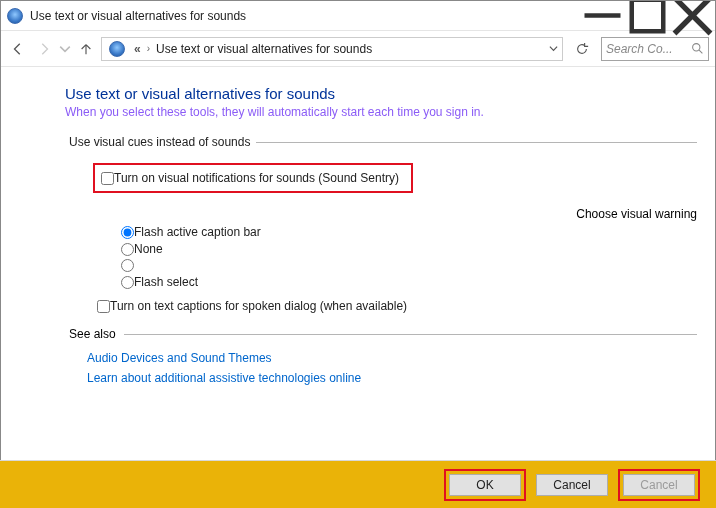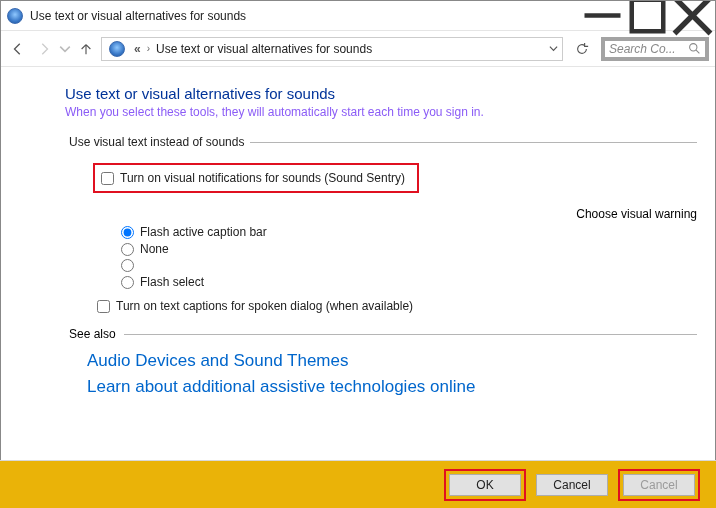--- a/index.html
+++ b/index.html
@@ -77,21 +77,21 @@
 .bc-angles { color:#555; font-weight: bold; letter-spacing: -2px; margin-right: 2px;}
 .bc-right { margin-left:auto; display:flex; align-items:center; gap:6px; color:#555;}
 .refresh-btn {
   width: 22px; height: 22px;
   display: flex; align-items: center; justify-content: center;
   color: #555;
   margin: 0 4px;
 }
 .searchbox {
   width: 108px; height: 24px;
-  border: 4px solid #a3a3a3;
+  border: 1px solid #a3a3a3;
   display: flex; align-items: center;
   padding: 0 4px;
   color: #888; font-style: italic;
   gap: 3px;
   font-size: 12px;
 }
 .searchbox .stext { flex:1; overflow:hidden; text-overflow: ellipsis; white-space: nowrap;}
 .content {
   padding: 18px 18px 0 64px;
 }
@@ -118,21 +118,20 @@
   margin-left: 4px;
 }
 .fieldset-legend::after {
   content: "";
   flex: 1;
   height: 1px;
   background: #b5b5b5;
 }
 .cb-row, .rb-row {
   display: flex; align-items: center;
-  gap: 6px;
   font-size: 12px;
   color: #222;
   margin: 4px 0;
 }
 input[type=checkbox], input[type=radio] {
   width: 13px; height: 13px;
   margin: 0;
 }
 .highlighted {
   border: 2.5px solid #e01020;
@@ -140,21 +139,21 @@
   display: inline-flex;
 }
 .sound-sentry-wrap { margin-left: 28px; margin-bottom: 10px; }
 .sub-label { margin-left: 34px; margin-bottom: 4px; margin-top: 6px; text-align: right;}
 .radio-group { margin-left: 56px; }
 .rb-row { margin: 3px 0;}
 .text-captions { margin-left: 32px; margin-top: 10px; }
 
 .seealso-label { margin-left: 4px; display:flex; align-items:center; gap:8px; margin-bottom:10px;}
 .seealso-label::after{ content:""; flex:1; height:1px; background:#b5b5b5;}
-.link { color: #0066cc; font-size: 17px; margin-left: 22px; display:block; margin-bottom: 6px; cursor: default;}
+.link { color: #0066cc; font-size: 12px; margin-left: 22px; display:block; margin-bottom: 6px; cursor: default;}
 
 .footer {
   position: absolute;
   bottom: 0; left: 0; right: 0;
   height: 48px;
   border-top: 1px solid #d8d8d8;
   background: #eab308;
   display: flex;
   align-items: center;
   justify-content: flex-end;
@@ -246,21 +245,21 @@
         <line x1="10" y1="10" x2="14" y2="14" stroke="#888" stroke-width="1.3"></line>
       </svg>
   </div>
 </div>
 
 <div class="content">
   <div class="page-title">Use text or visual alternatives for sounds</div>
   <div class="page-sub">When you select these tools, they will automatically start each time you sign in.</div>
 
   <div class="fieldset">
-    <div class="fieldset-legend">Use visual text instead of sounds</div>
+    <div class="fieldset-legend">Use visual cues instead of sounds</div>
 
     <div class="sound-sentry-wrap">
       <label class="cb-row highlighted">
         <input type="checkbox" style="">
         <span>Turn on visual notifications for sounds (Sound Sentry)</span>
       </label>
     </div>
 
     <div class="sub-label">Choose visual warning</div>
     <div class="radio-group">

